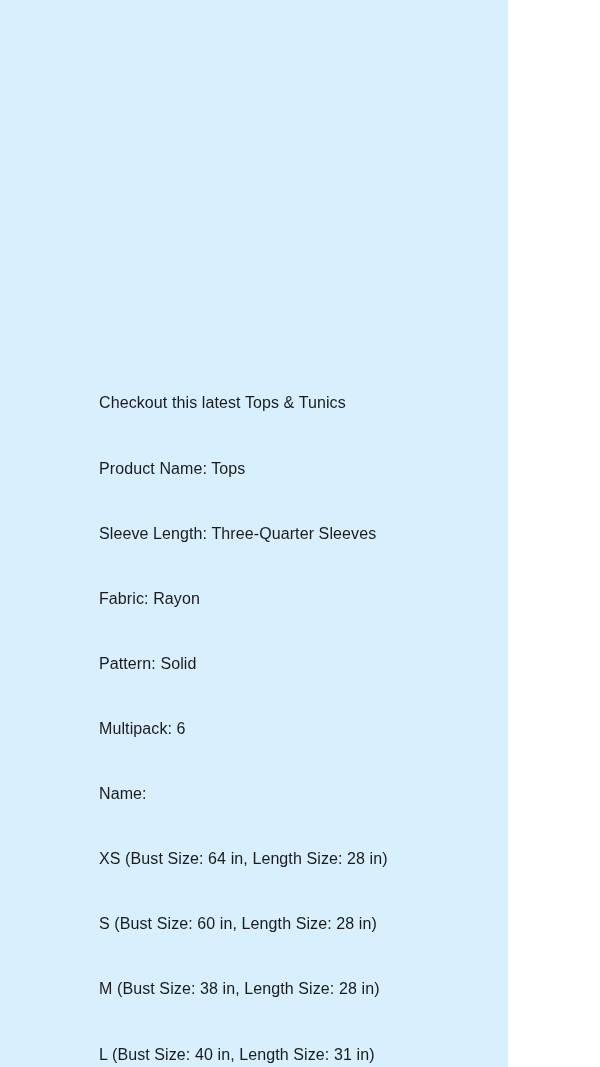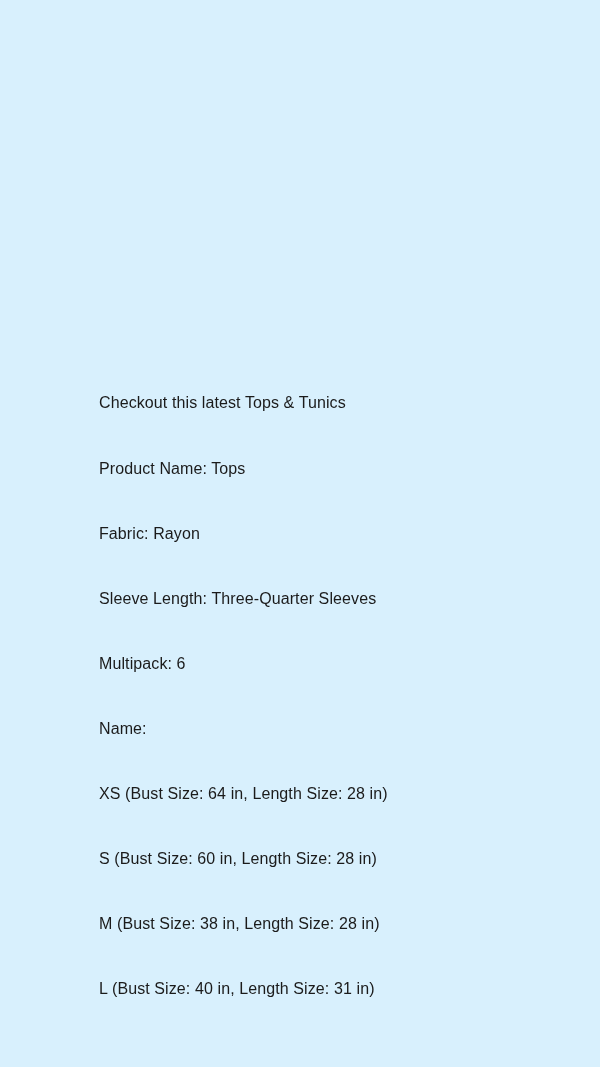--- a/index.html
+++ b/index.html
@@ -1,21 +1,21 @@
 <!DOCTYPE html>
 <html><head>
 <meta charset="utf-8">
 <style>
   html, body {
     margin: 0;
     padding: 0;
   }
   .screen {
     position: relative;
-    width: 600px;
+    width: 508px;
     height: 1067px;
     overflow: hidden;
     font-family: "Liberation Sans", sans-serif;
   }
   .text-block {
     position: absolute;
     left: 99px;
     top: 349px;
     font-size: 16px;
     line-height: 21.7px;
@@ -26,22 +26,23 @@
     min-height: 21.7px;
   }
 </style>
 </head>
 <body>
 
 <div class="screen" style="background: rgb(216, 240, 253); color: rgb(27, 27, 27);">
   <div class="text-block">
     <div class="line">Checkout this latest Tops &amp; Tunics</div>
     <div class="line">Product Name: Tops</div>
+    <div class="line">Sleeve Length: Three-Quarter Sleeves</div>
     <div class="line">Fabric: Rayon</div>
-    <div class="line">Sleeve Length: Three-Quarter Sleeves</div>
+    <div class="line">Pattern: Solid</div>
     <div class="line">Multipack: 6</div>
     <div class="line">Name:</div>
     <div class="line">XS (Bust Size: 64 in, Length Size: 28 in)</div>
     <div class="line">S (Bust Size: 60 in, Length Size: 28 in)</div>
     <div class="line">M (Bust Size: 38 in, Length Size: 28 in)</div>
     <div class="line">L (Bust Size: 40 in, Length Size: 31 in)</div>
     
     
     
     

